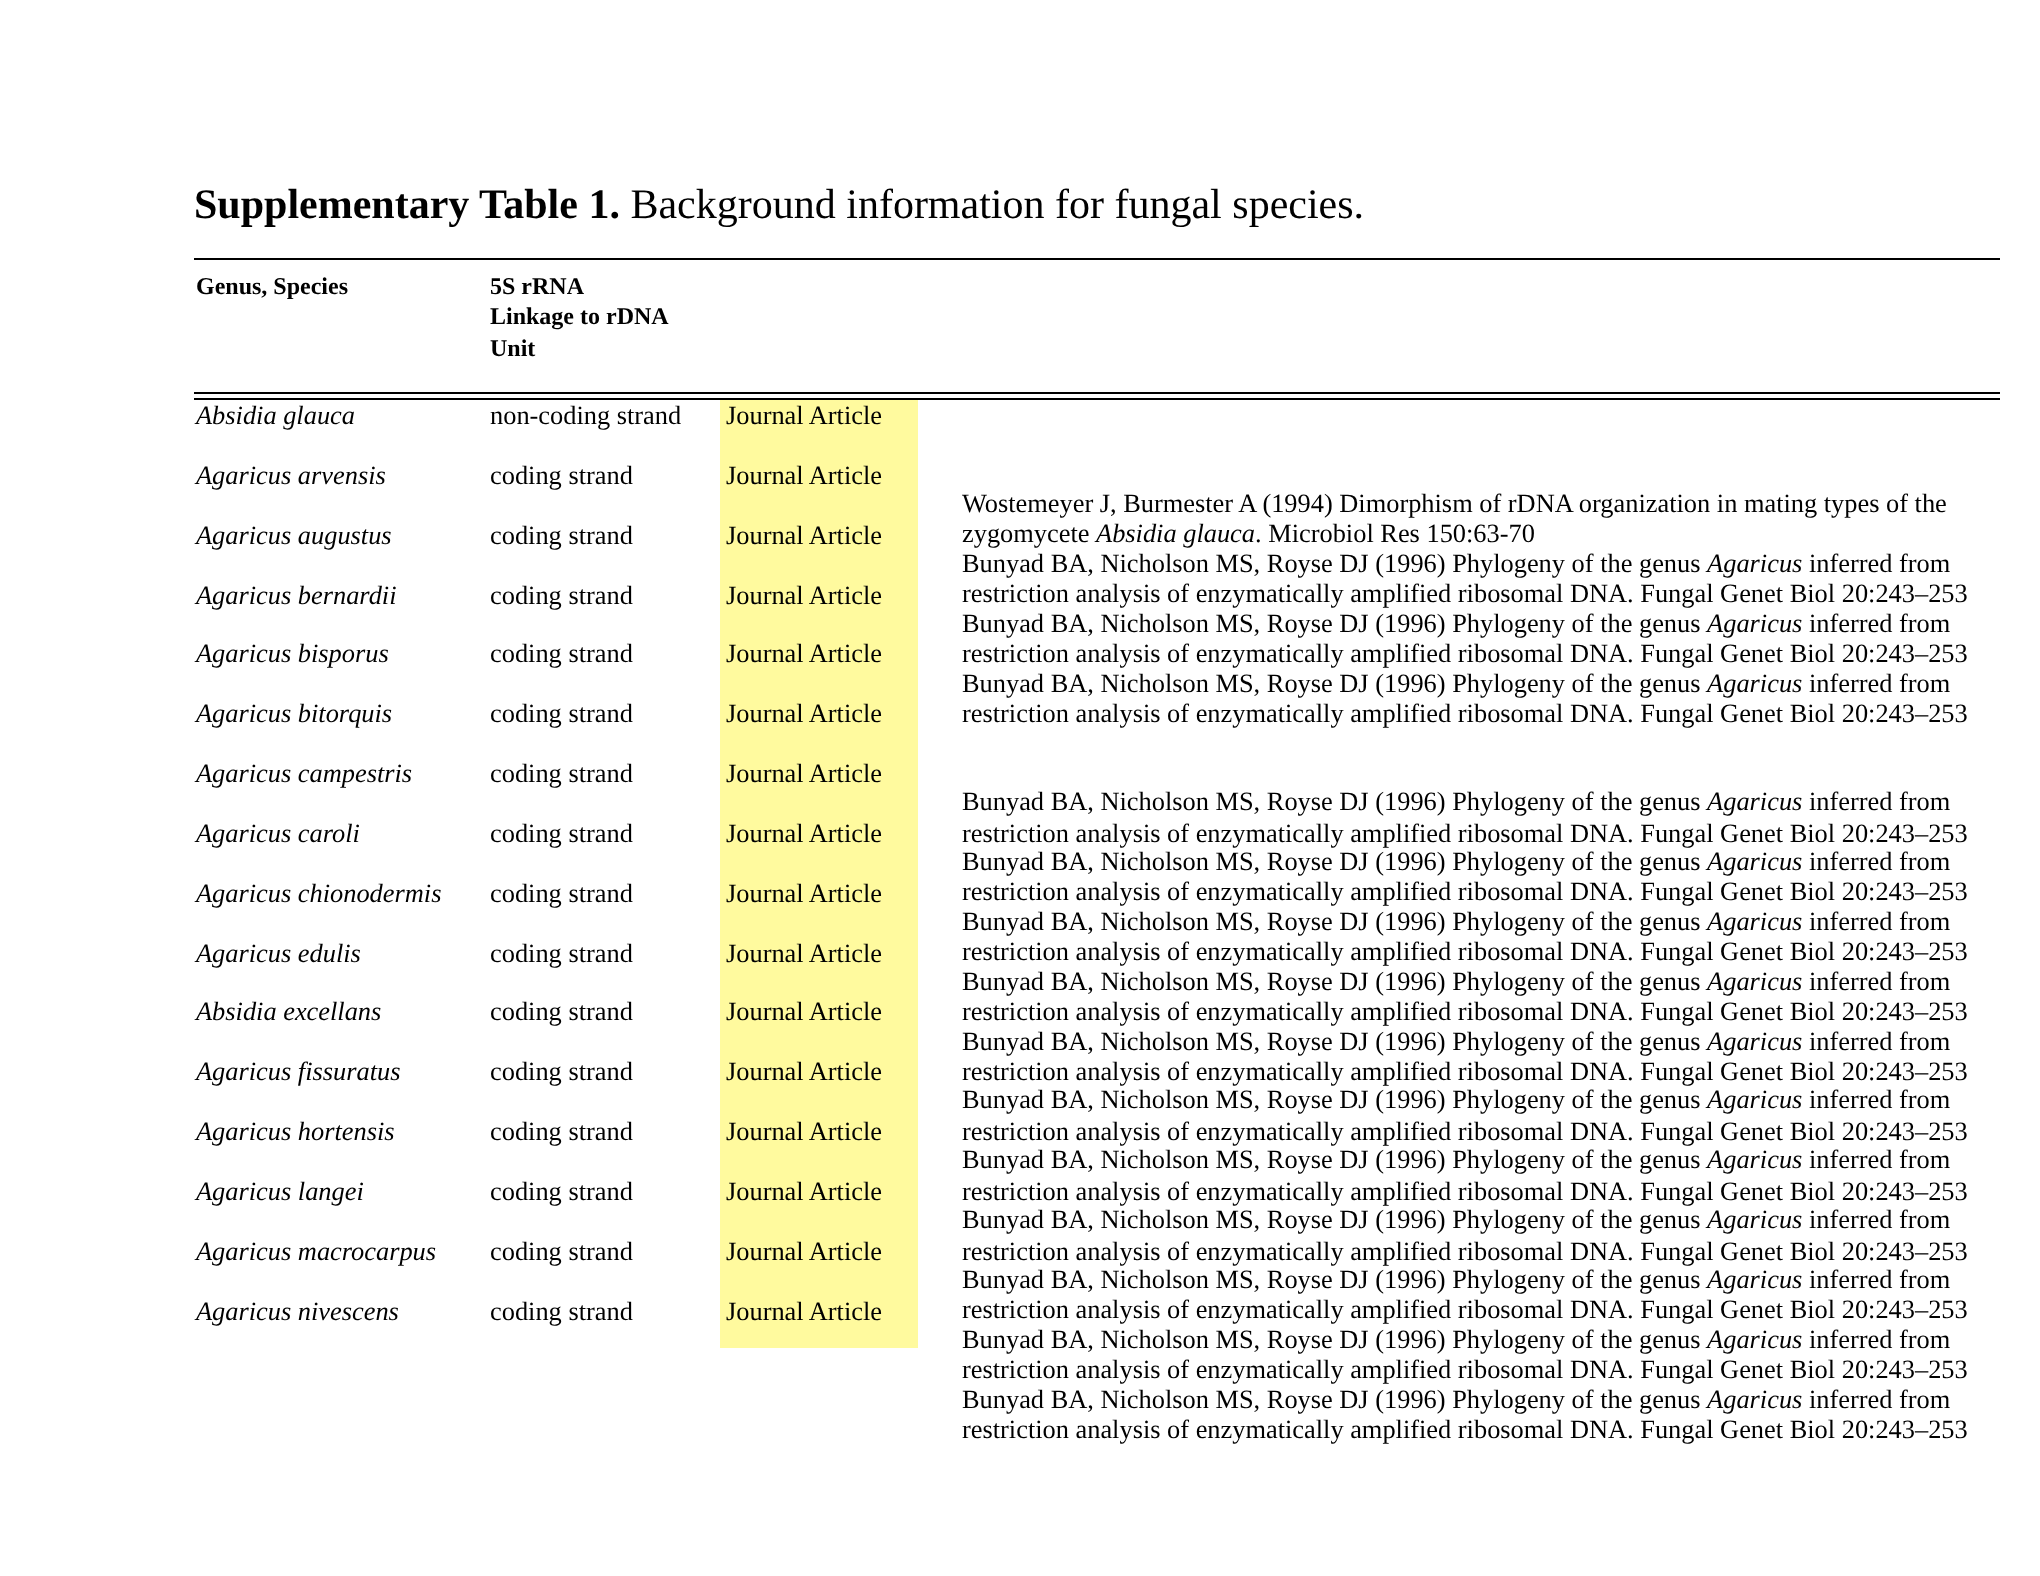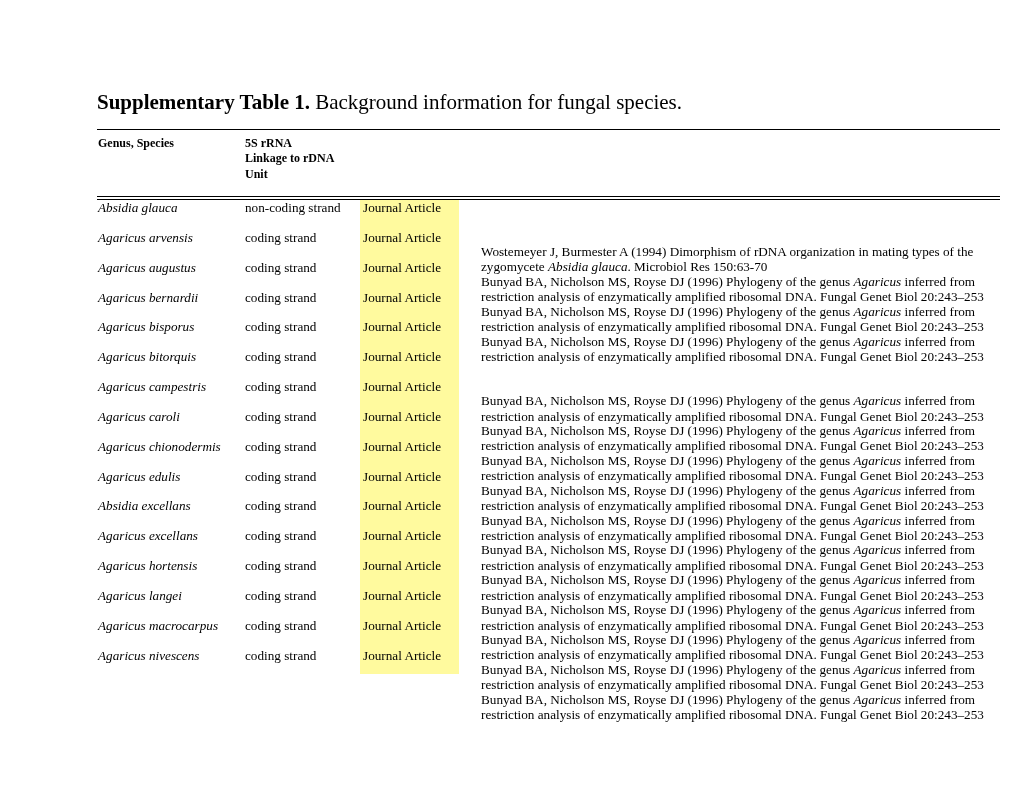--- a/index.html
+++ b/index.html
@@ -214,21 +214,21 @@
           <div class="cell method">Journal Article</div>
           <div class="cell reference"><span>Bunyad BA, Nicholson MS, Royse DJ (1996) Phylogeny of the genus </span><i>Agaricus</i><span> inferred from restriction analysis of enzymatically amplified ribosomal DNA. Fungal Genet Biol 20:243–253</span></div>
         </div>
         <div class="row">
           <div class="cell species">Absidia excellans</div>
           <div class="cell strand">coding strand</div>
           <div class="cell method">Journal Article</div>
           <div class="cell reference"><span>Bunyad BA, Nicholson MS, Royse DJ (1996) Phylogeny of the genus </span><i>Agaricus</i><span> inferred from restriction analysis of enzymatically amplified ribosomal DNA. Fungal Genet Biol 20:243–253</span></div>
         </div>
         <div class="row">
-          <div class="cell species">Agaricus excellans</div>
+          <div class="cell species">Agaricus fissuratus</div>
           <div class="cell strand">coding strand</div>
           <div class="cell method">Journal Article</div>
           <div class="cell reference"><span>Bunyad BA, Nicholson MS, Royse DJ (1996) Phylogeny of the genus </span><i>Agaricus</i><span> inferred from restriction analysis of enzymatically amplified ribosomal DNA. Fungal Genet Biol 20:243–253</span></div>
         </div>
         <div class="row">
           <div class="cell species">Agaricus hortensis</div>
           <div class="cell strand">coding strand</div>
           <div class="cell method">Journal Article</div>
           <div class="cell reference"><span>Bunyad BA, Nicholson MS, Royse DJ (1996) Phylogeny of the genus </span><i>Agaricus</i><span> inferred from restriction analysis of enzymatically amplified ribosomal DNA. Fungal Genet Biol 20:243–253</span></div>
         </div>

